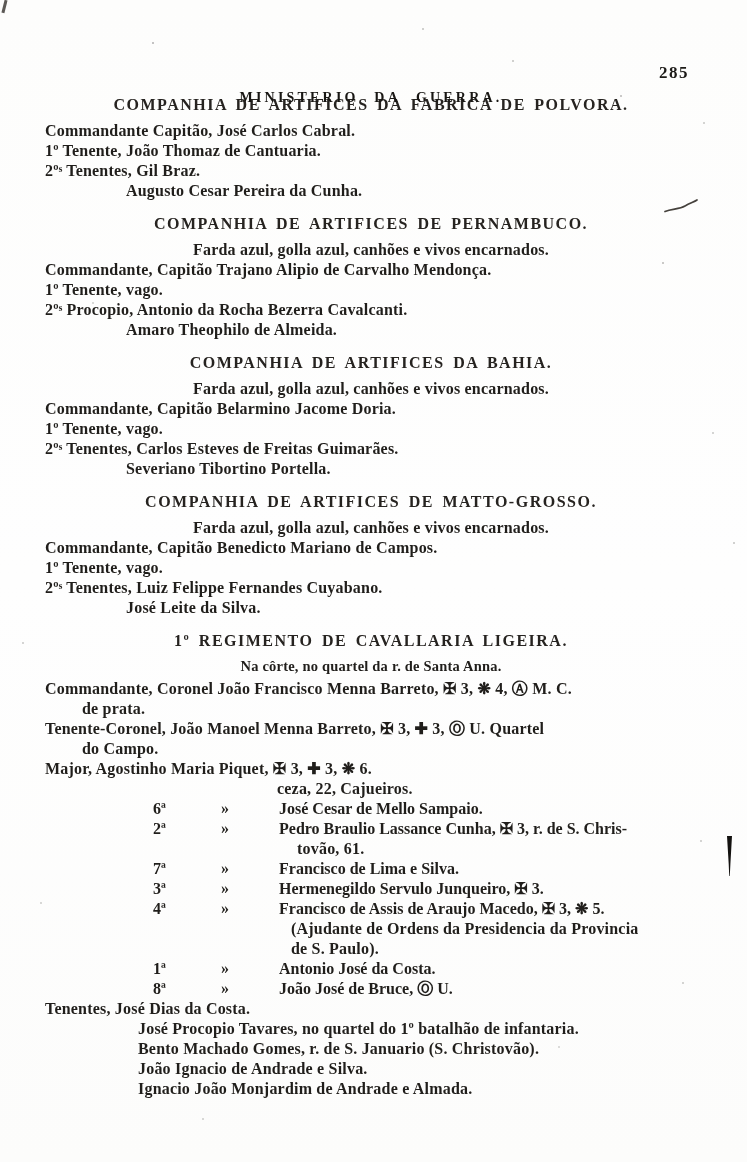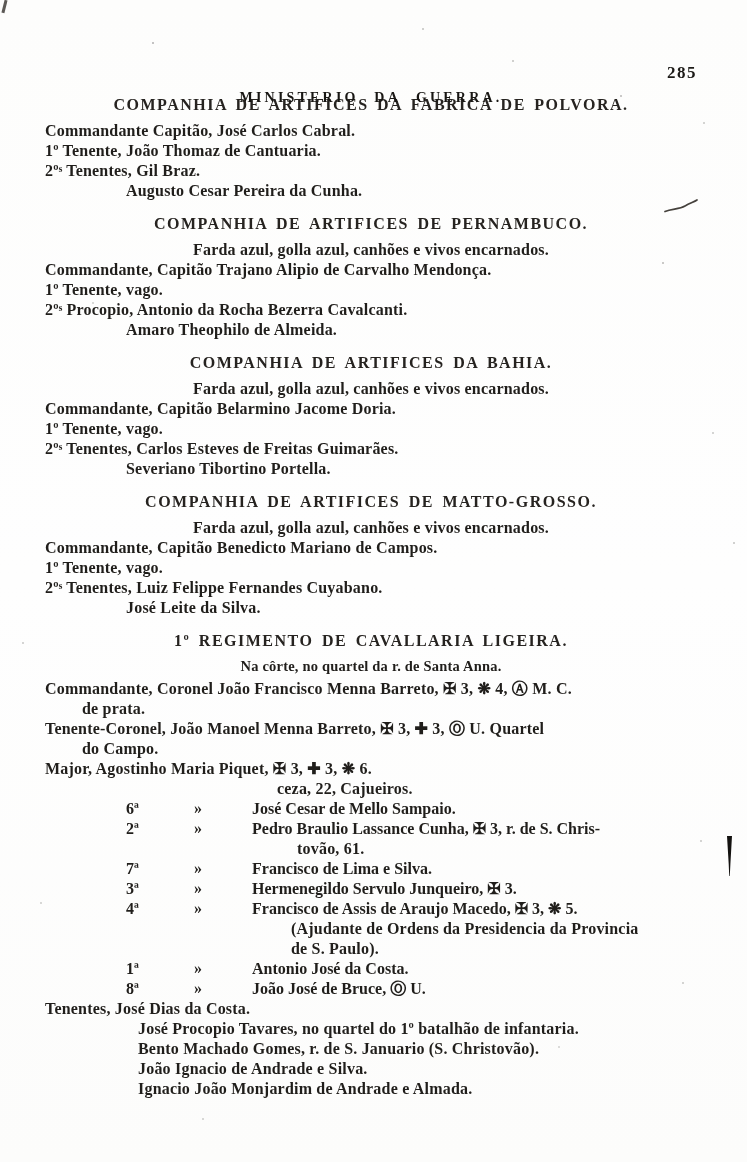--- a/index.html
+++ b/index.html
@@ -17,36 +17,36 @@
   .content{position:absolute;left:45px;right:50px;top:58px;}
   .masthead{position:relative;text-align:center;margin-bottom:8px;height:24px;}
   .doc-title{
     display:inline-block;
     font-size:14px;letter-spacing:3.2px;word-spacing:9px;
     color:#181613;
     transform:scaleY(1.02);
     margin-top:32px;
   }
   .page-number{
-    position:absolute;right:0;top:5px;
+    position:absolute;right:8px;top:5px;
     font-size:17px;letter-spacing:1.5px;color:#1c1a17;
   }
   .sect-head{
     font-size:16px;font-weight:700;text-align:center;
     letter-spacing:1.5px;word-spacing:3px;
     margin:14px 0 7px 0;color:#262320;
   }
   .line{font-size:16px;line-height:20px;margin:0;letter-spacing:0.2px;}
   .center{text-align:center;font-family:Liberation Serif, serif;}
   .uniform{font-size:16px;}
   .indent-2t{padding-left:81px;}
   .hang{padding-left:37px;}
   .loc{font-size:14.5px;line-height:18px;margin:1px 0 4px 0;text-align:center;letter-spacing:0.2px;}
   .roster-row{display:flex;font-size:16px;line-height:20px;}
-  .rnum{margin-left:81px;width:68px;flex:none;}
+  .rnum{margin-left:108px;width:68px;flex:none;}
   .rditto{width:58px;flex:none;}
   .rname{flex:1;}
   .cont-ceza{padding-left:232px;}
   .cont-tovao{padding-left:252px;}
   .cont-ajud{padding-left:246px;}
   .ten-more{padding-left:93px;}
   
   .pen-mark{position:absolute;left:664px;top:199px;}
   .edge-bar{
     position:absolute;left:727px;top:836px;width:5px;height:40px;

